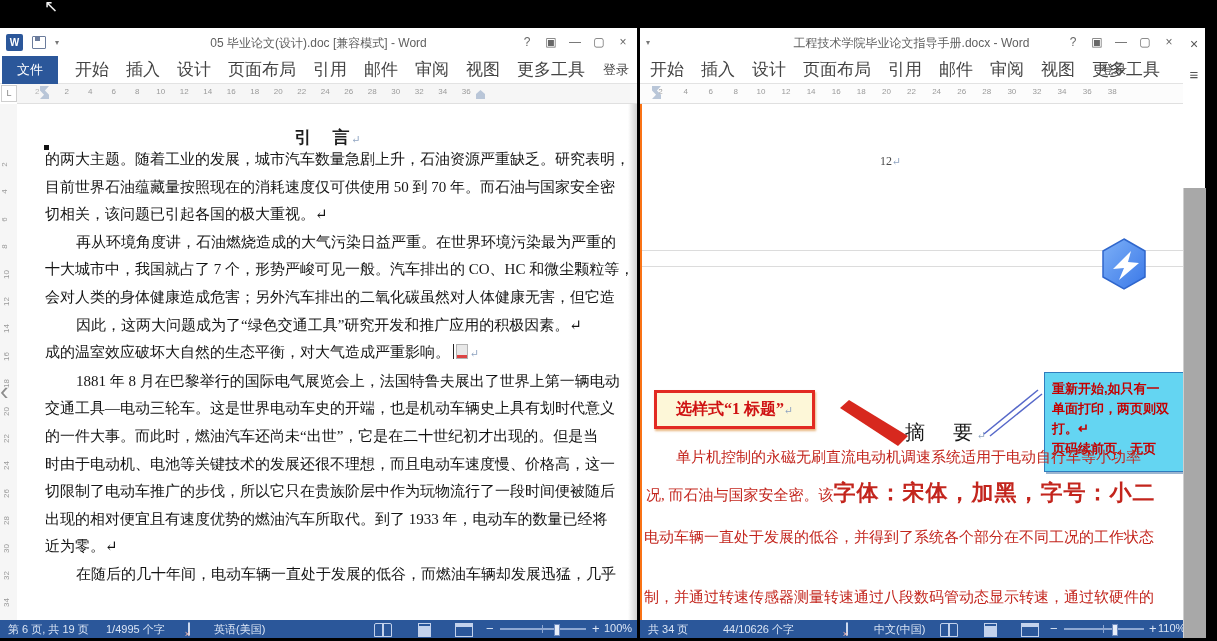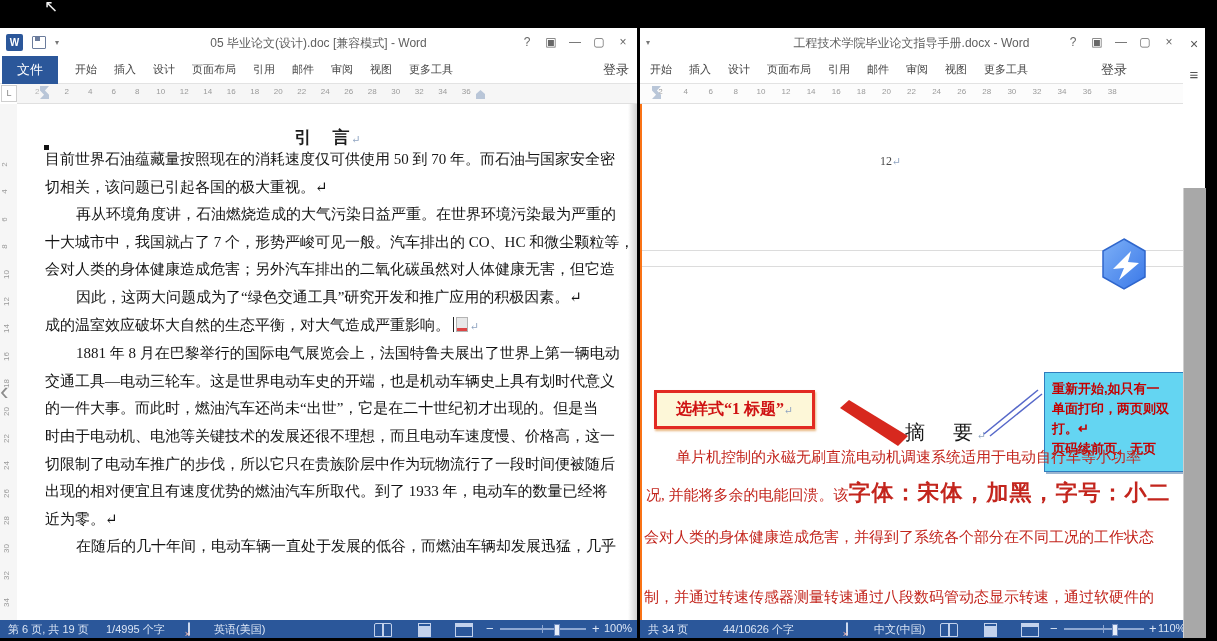--- a/index.html
+++ b/index.html
@@ -15,21 +15,21 @@
   .controls{position:absolute;top:0;right:2px;height:28px;display:flex;align-items:center;}
   .ctl{width:24px;text-align:center;font-size:12px;color:#686868;line-height:28px;}
   .qat{position:absolute;top:0;left:6px;height:28px;display:flex;align-items:center;gap:9px;}
   .wordlogo{width:17px;height:17px;background:#2b579a;color:#fff;font-weight:bold;font-size:10px;
             display:flex;align-items:center;justify-content:center;border-radius:2px;}
   .floppy{width:12px;height:11px;border:1.5px solid #6b7c9c;border-radius:1px;position:relative;background:#fff;}
   .floppy::before{content:"";position:absolute;top:0;left:2px;width:5px;height:4px;background:#6b7c9c;}
   .qatmore{font-size:8px;color:#777;}
   .tabsrow{position:absolute;top:28px;left:0;right:0;height:27px;background:#fff;display:flex;align-items:center;border-bottom:1px solid #e3e3e3;}
   .filetab{background:#2b579a;color:#fff;font-size:13px;padding:5px 15px;margin-left:2px;}
-  .rtab{font-size:11px;color:#444;margin-left:17px;white-space:nowrap;}
+  .rtab{font-size:17px;color:#444;margin-left:17px;white-space:nowrap;}
   .signin{position:absolute;right:8px;font-size:13px;color:#444;}
   
   .rulerh{position:absolute;top:56px;height:19px;background:#f6f6f6;border-bottom:1px solid #e0e0e0;overflow:hidden;}
   .win.left .rulerh{left:17px;right:0;}
   .win.right .rulerh{left:0;right:0;background:#fcfcfc;}
   .rnums{position:absolute;top:3px;display:flex;}
   .rnum{display:inline-block;text-align:center;font-size:8px;color:#9a9a9a;}
   .tabsel{position:absolute;top:57px;left:1px;width:14px;height:15px;background:#fff;border:1px solid #cfcfcf;
           font-size:9px;color:#8a8a8a;text-align:center;line-height:15px;}
   .premargin{position:absolute;top:59px;font-size:8px;color:#b5b5b5;}
@@ -180,20 +180,21 @@
     </div>
 
     <div class="docarea">
       <span class="bullet"></span>
       <div class="doctitle serif">
         <span>引　言</span><span class="pilc">↵</span>
       </div>
       <div class="dlines serif">
 
 
+          <div class="dline"><span>的两大主题。随着工业的发展，城市汽车数量急剧上升，石油资源严重缺乏。研究表明，</span></div>
 
           <div class="dline"><span>目前世界石油蕴藏量按照现在的消耗速度仅可供使用 50 到 70 年。而石油与国家安全密</span></div>
 
           <div class="dline"><span>切相关，该问题已引起各国的极大重视。↵</span></div>
 
           <div class="dline indent"><span>再从环境角度讲，石油燃烧造成的大气污染日益严重。在世界环境污染最为严重的</span></div>
 
           <div class="dline"><span>十大城市中，我国就占了 7 个，形势严峻可见一般。汽车排出的 CO、HC 和微尘颗粒等，</span></div>
 
           <div class="dline"><span>会对人类的身体健康造成危害；另外汽车排出的二氧化碳虽然对人体健康无害，但它造</span></div>
@@ -329,23 +330,23 @@
       <div class="callout" style="left:402px;top:268px;width:138px;height:86px;">
 
       <div>重新开始,如只有一</div>
           <div>单面打印，两页则双</div>
           <div>打。↵</div>
           <div>页码续前页。无页</div>
         </div>
 
       <div class="redline serif" style="left:34px;top:344px;">单片机控制的永磁无刷直流电动机调速系统适用于电动自行车等小功率</div>
       <div class="redline serif" style="left:4px;top:374px;">
-        <span>况, 并能将多余的电能回溃。该</span><span class="emphbig">字体：宋体，加黑，字号：小二</span>
-      </div>
-      <div class="redline serif" style="left:2px;top:424px;">会对人类的身体健康造成危害，并得到了系统各个部分在不同工况的工作状态</div>
+        <span>况, 而石油与国家安全密。该</span><span class="emphbig">字体：宋体，加黑，字号：小二</span>
+      </div>
+      <div class="redline serif" style="left:2px;top:424px;">电动车辆一直处于发展的低谷，并得到了系统各个部分在不同工况的工作状态</div>
       <div class="redline serif" style="left:2px;top:484px;">制，并通过转速传感器测量转速通过八段数码管动态显示转速，通过软硬件的</div>
     </div>
 
     <div class="statusbar">
       <span class="sitem" style="left:8px;">共 34 页</span>
       <span class="sitem" style="left:83px;">44/10626 个字</span>
       <span class="sitem spell" style="left:206px;top:3px;"></span>
       <span class="sitem" style="left:234px;">中文(中国)</span>
       <span class="vicon read" style="left:300px;"></span>
       <span class="vicon print" style="left:344px;"></span>

